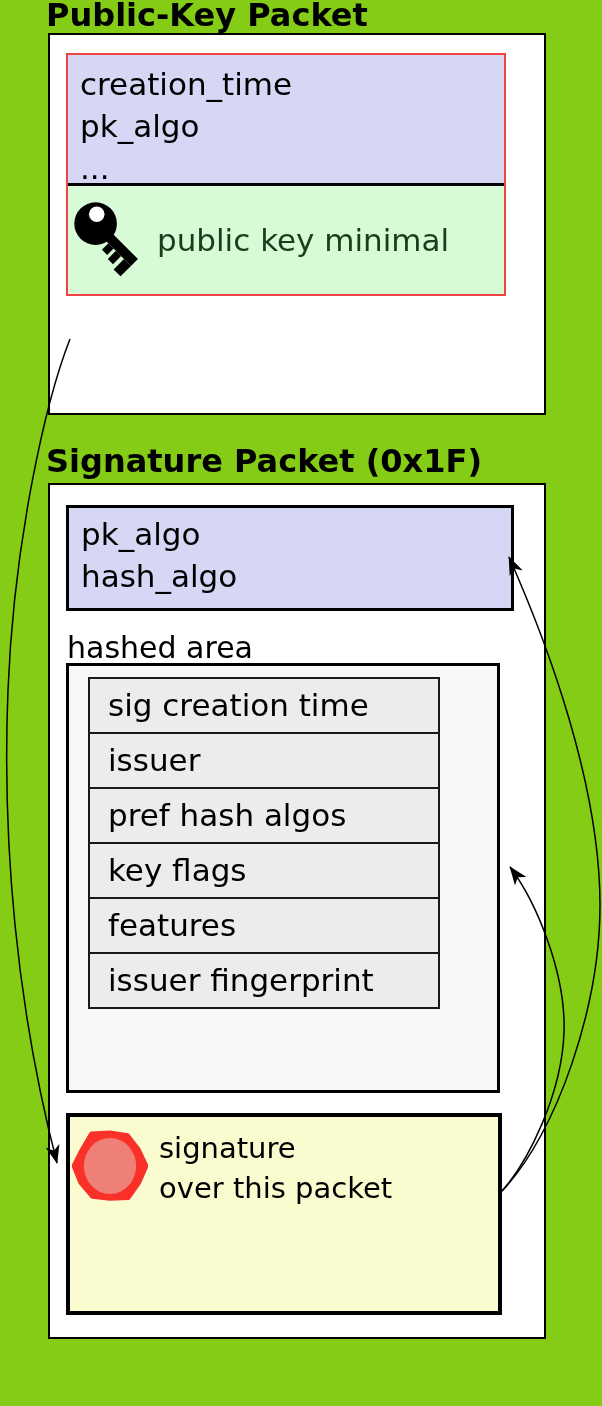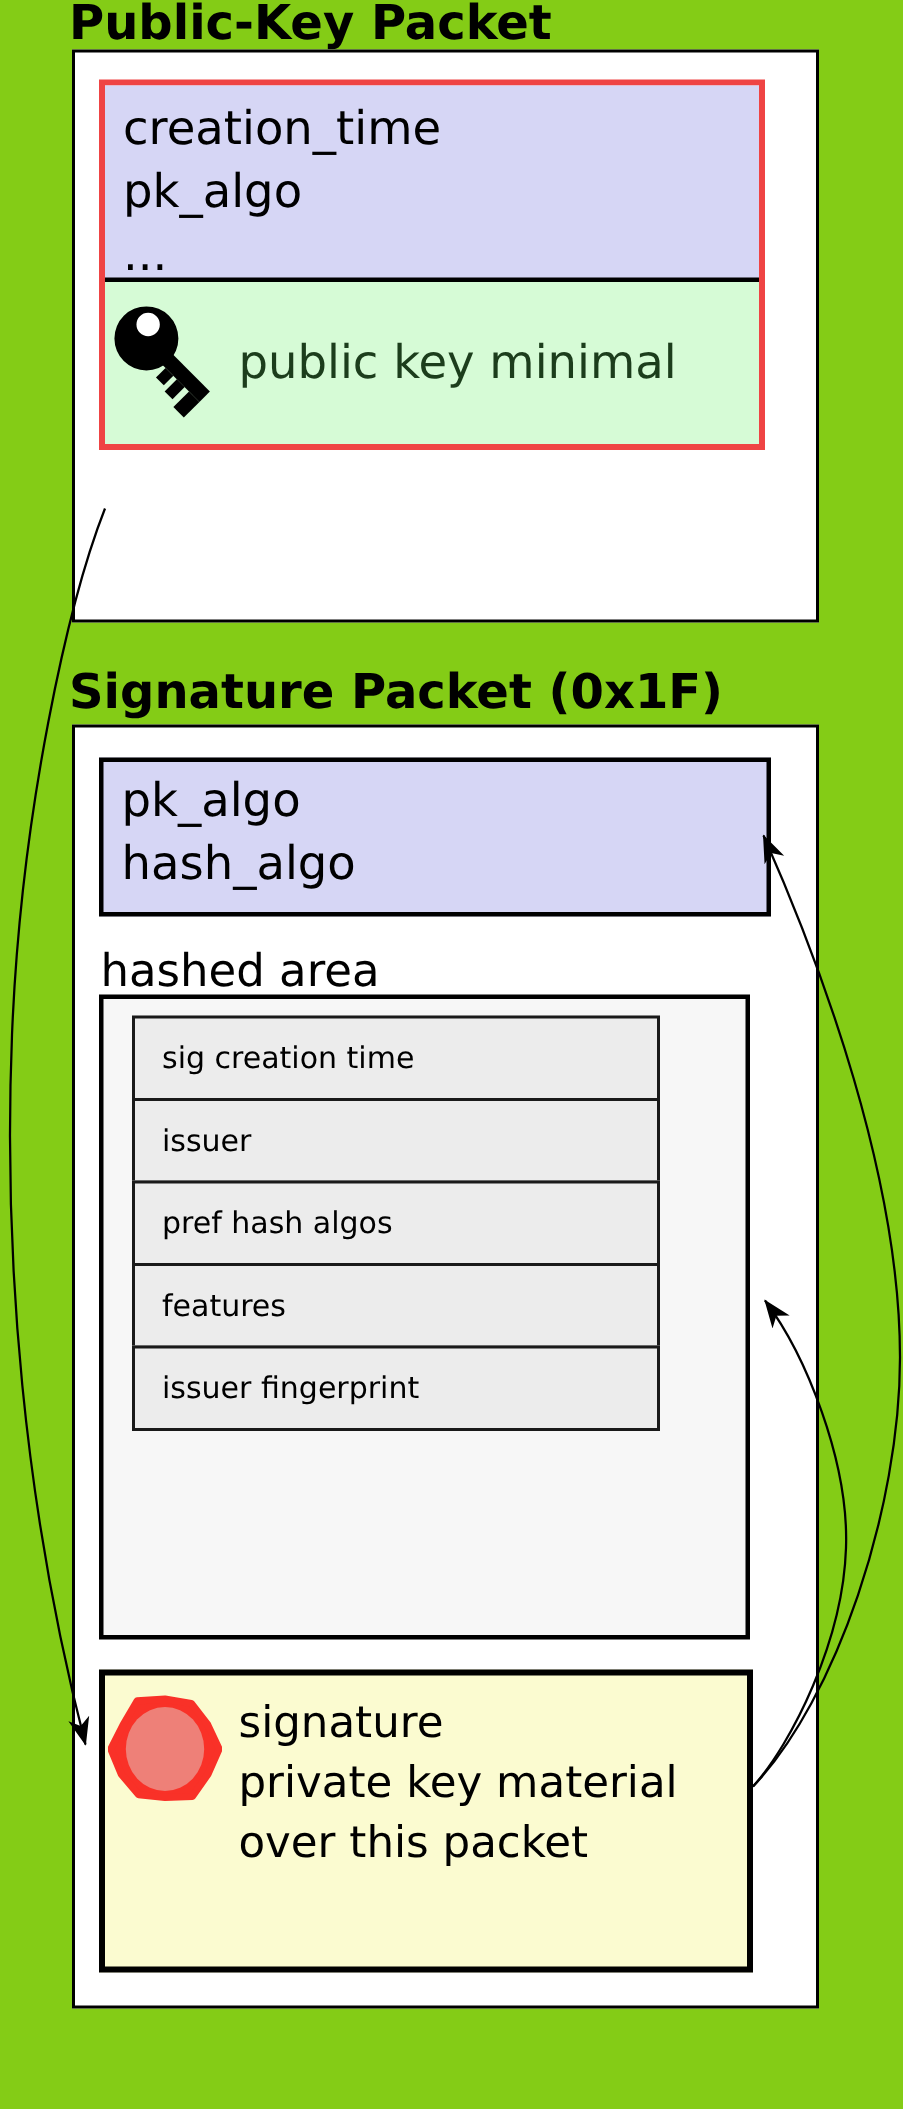--- a/index.html
+++ b/index.html
@@ -6,31 +6,31 @@
   #stage{
     position:relative;width:602px;height:1406px;background:#84cc16;
     font-family:"DejaVu Sans","Liberation Sans",sans-serif;color:#000;
     overflow:hidden;
   }
   .abs{position:absolute;}
   .title{font-weight:bold;font-size:32px;line-height:34px;white-space:nowrap;}
   .packet-box{border:2px solid #000;background:#fff;}
   .hdr-box{border:3px solid #000;background:#d6d6f5;}
   .hdr-text{font-size:31px;line-height:42px;white-space:pre;}
-  .stack{border:4px solid #ef4444;display:flex;flex-direction:column;}
+  .stack{border:2px solid #ef4444;display:flex;flex-direction:column;}
   .stack .hdr{background:#d6d6f5;height:131px;border-bottom:3px solid #000;
     padding:8px 0 0 12px;box-sizing:border-box;}
   .stack .keymat{background:#d6fbd6;flex:1;display:flex;align-items:center;}
   .keymat-label{color:#1c3d1c;font-size:31px;margin-left:4px;white-space:nowrap;}
   .hashed-label{font-size:30px;line-height:33px;}
   .hashed-box{border:3px solid #000;background:#f7f7f7;}
   .sp-table{position:absolute;}
   .sp-row{
     box-sizing:border-box;border:2px solid #1a1a1a;margin-top:-2px;
-    background:#ececec;height:57px;line-height:53px;font-size:20px;
+    background:#ececec;height:57px;line-height:53px;font-size:31px;
     padding-left:18px;white-space:nowrap;overflow:hidden;
   }
   .sp-row:first-child{margin-top:0;}
   .sig-box{border:4px solid #000;background:#fbfbd0;}
   .sig-line{font-size:29px;line-height:40px;white-space:nowrap;}
   .caption{width:602px;text-align:center;font-size:26px;}
   svg.overlay{position:absolute;left:0;top:0;pointer-events:none;}
 </style>
 </head>
 <body>
@@ -72,34 +72,34 @@
   </div>
 
   <div class="abs hashed-label" style="left:67px;top:631px;">hashed area</div>
 
   <div class="abs hashed-box" style="left:66px;top:663px;width:428px;height:424px;"></div>
 
   <div class="sp-table" style="left:88px;top:677px;width:352px;">
     <div class="sp-row">sig creation time</div>
     <div class="sp-row">issuer</div>
     <div class="sp-row">pref hash algos</div>
+    <div class="sp-row">key flags</div>
     <div class="sp-row">features</div>
     <div class="sp-row">issuer fingerprint</div>
   </div>
 
   <div class="abs sig-box" style="left:66px;top:1113px;width:428px;height:194px;"></div>
 
   <svg class="abs" style="left:72px;top:1126px;" width="76" height="80" viewBox="0 0 80 84">
     <polygon points="78,42 69.9,24.8 58.5,10 40,7 20.5,8.2 10.6,25 2,42 9.3,59.7 21.5,74 40,76 59.2,75.3 70.3,59.5" fill="#f93128" stroke="#f93128" stroke-width="5" stroke-linejoin="round"></polygon>
     <ellipse cx="40" cy="42" rx="27.5" ry="29.5" fill="#ee8078"></ellipse>
   </svg>
 
   <div class="abs" style="left:159px;top:1128px;">
     <div class="sig-line">signature</div>
-    <div class="sig-line">private key material</div>
     <div class="sig-line">over this packet</div>
   </div>
 
 
   <svg class="overlay" width="602" height="1406" viewBox="0 0 602 1406">
     <defs>
       <marker id="ah" viewBox="0 0 12 10" refX="11" refY="5" markerWidth="13" markerHeight="11" orient="auto">
         <path d="M 0 0.6 L 11.5 5 L 0 9.4 L 3.2 5 Z" fill="#000"></path>
       </marker>
     </defs>

